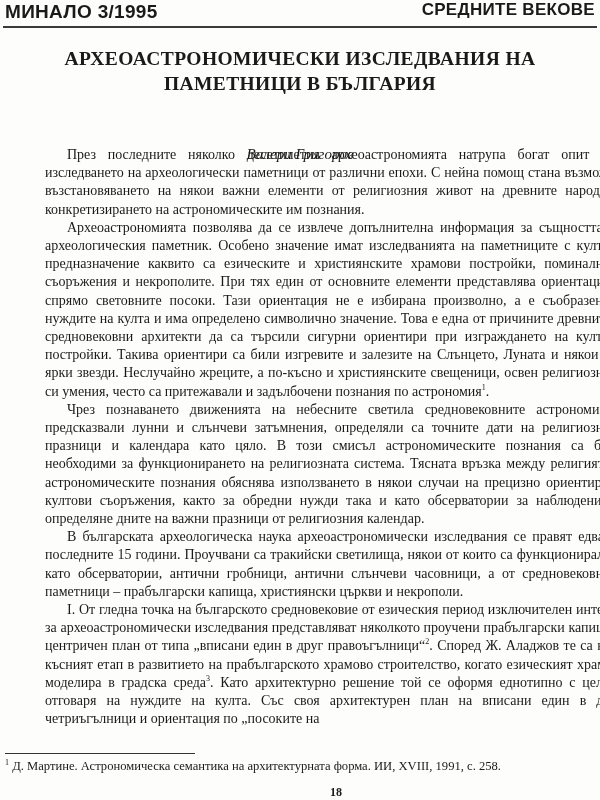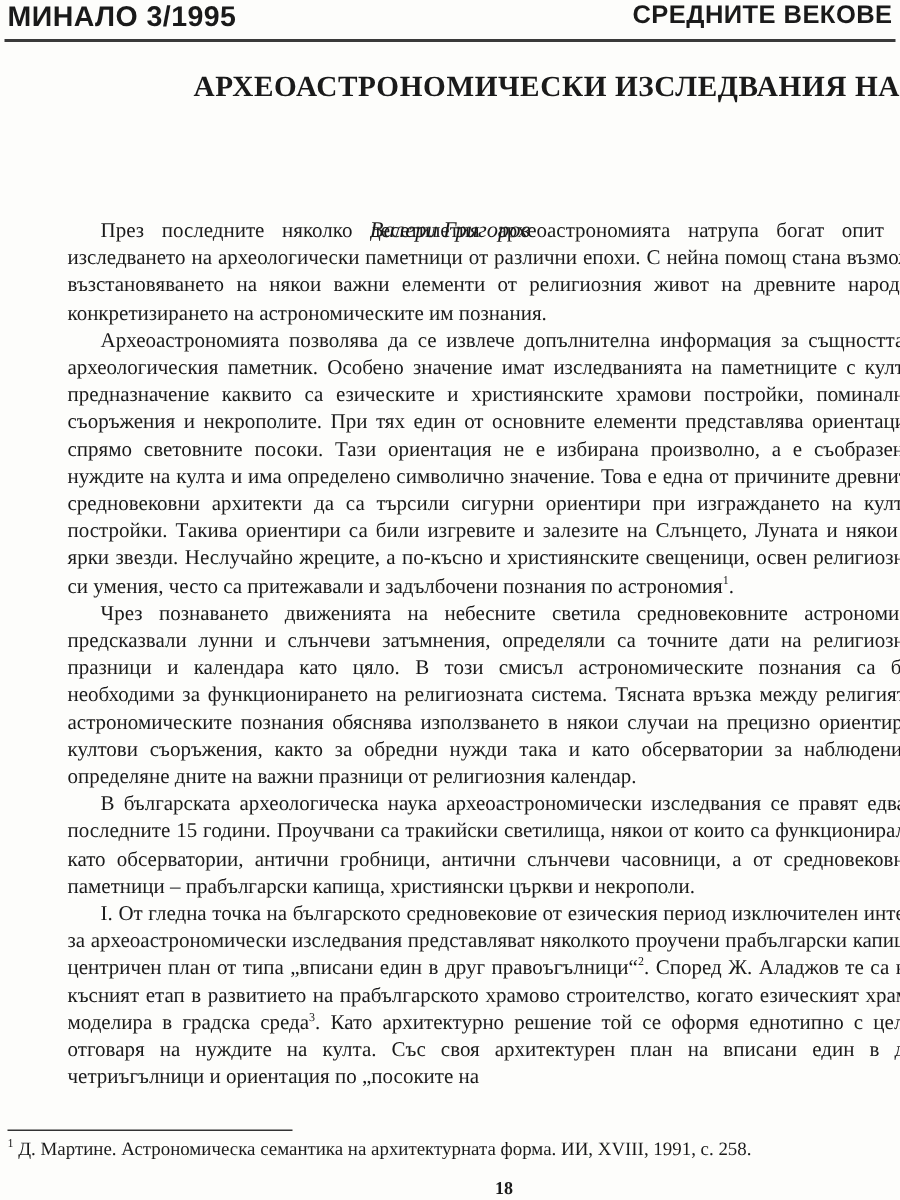--- a/index.html
+++ b/index.html
@@ -12,21 +12,21 @@
     .header {
       position: absolute; left: 3px; top: 0; width: 594px; height: 26px;
       border-bottom: 2px solid #3a3a3a;
       font-family: "Liberation Sans", sans-serif;
       font-weight: bold;
     }
     .header .journal { position: absolute; left: 2px; top: 1px; font-size: 19px; letter-spacing: 0.3px; }
     .header .section { position: absolute; right: 2px; top: 0px; font-size: 17px; letter-spacing: 0.3px; }
     .title {
       position: absolute; left: 0; top: 46px; width: 600px;
-      text-align: right;
+      text-align: center;
       font-family: "Liberation Serif", serif;
       font-weight: bold;
       font-size: 19.5px; line-height: 25px;
       letter-spacing: 0.4px;
     }
     .author {
       position: absolute; left: 0; top: 125px; width: 600px; text-align: center;
       font-family: "Liberation Serif", serif; font-style: italic; font-size: 15px; margin-top: 21px;
     }
     .body-text {
@@ -55,20 +55,21 @@
 </head>
 <body>
 
 <div class="header">
   <span class="journal">МИНАЛО 3/1995</span>
   <span class="section">СРЕДНИТЕ ВЕКОВЕ</span>
 </div>
 
 <div class="title">
   <div>АРХЕОАСТРОНОМИЧЕСКИ ИЗСЛЕДВАНИЯ НА</div>
+  <div>ПАМЕТНИЦИ В БЪЛГАРИЯ</div>
 </div>
 
 <div class="author">Валери Григоров</div>
 
 <div class="body-text">
   <p>През последните няколко десетилетия археоастрономията натрупа богат опит при изследването на археологически паметници от различни епохи. С нейна помощ стана възможно възстановяването на някои важни елементи от религиозния живот на древните народи и конкретизирането на астрономическите им познания.</p>
   <p><span>Археоастрономията позволява да се извлече допълнителна информация за същността на археологическия паметник. Особено значение имат изследванията на паметниците с култово предназначение каквито са езическите и християнските храмови постройки, поминалните съоръжения и некрополите. При тях един от основните елементи представлява ориентацията спрямо световните посоки. Тази ориентация не е избирана произволно, а е съобразена с нуждите на култа и има определено символично значение. Това е една от причините древните и средновековни архитекти да са търсили сигурни ориентири при изграждането на култови постройки. Такива ориентири са били изгревите и залезите на Слънцето, Луната и някои по-ярки звезди. Неслучайно жреците, а по-късно и християнските свещеници, освен религиозните си умения, често са притежавали и задълбочени познания по астрономия</span><sup>1</sup>.</p>
   <p>Чрез познаването движенията на небесните светила средновековните астрономи са предсказвали лунни и слънчеви затъмнения, определяли са точните дати на религиозните празници и календара като цяло. В този смисъл астрономическите познания са били необходими за функционирането на религиозната система. Тясната връзка между религията и астрономическите познания обяснява използването в някои случаи на прецизно ориентирани култови съоръжения, както за обредни нужди така и като обсерватории за наблюдение и определяне дните на важни празници от религиозния календар.</p>
   <p>В българската археологическа наука археоастрономически изследвания се правят едва от последните 15 години. Проучвани са тракийски светилища, някои от които са функционирали и като обсерватории, антични гробници, антични слънчеви часовници, а от средновековните паметници – прабългарски капища, християнски църкви и некрополи.</p>
   <p><span>I. От гледна точка на българското средновековие от езическия период изключителен интерес за археоастрономически изследвания представляват няколкото проучени прабългарски капища с центричен план от типа „вписани един в друг правоъгълници“</span><sup>2</sup>. <span>Според Ж. Аладжов те са най-късният етап в развитието на прабългарското храмово строителство, когато езическият храм се моделира в градска среда</span><sup>3</sup><span>. Като архитектурно решение той се оформя еднотипно с цел да отговаря на нуждите на култа. Със своя архитектурен план на вписани един в друг четриъгълници и ориентация по „посоките на</span></p>

